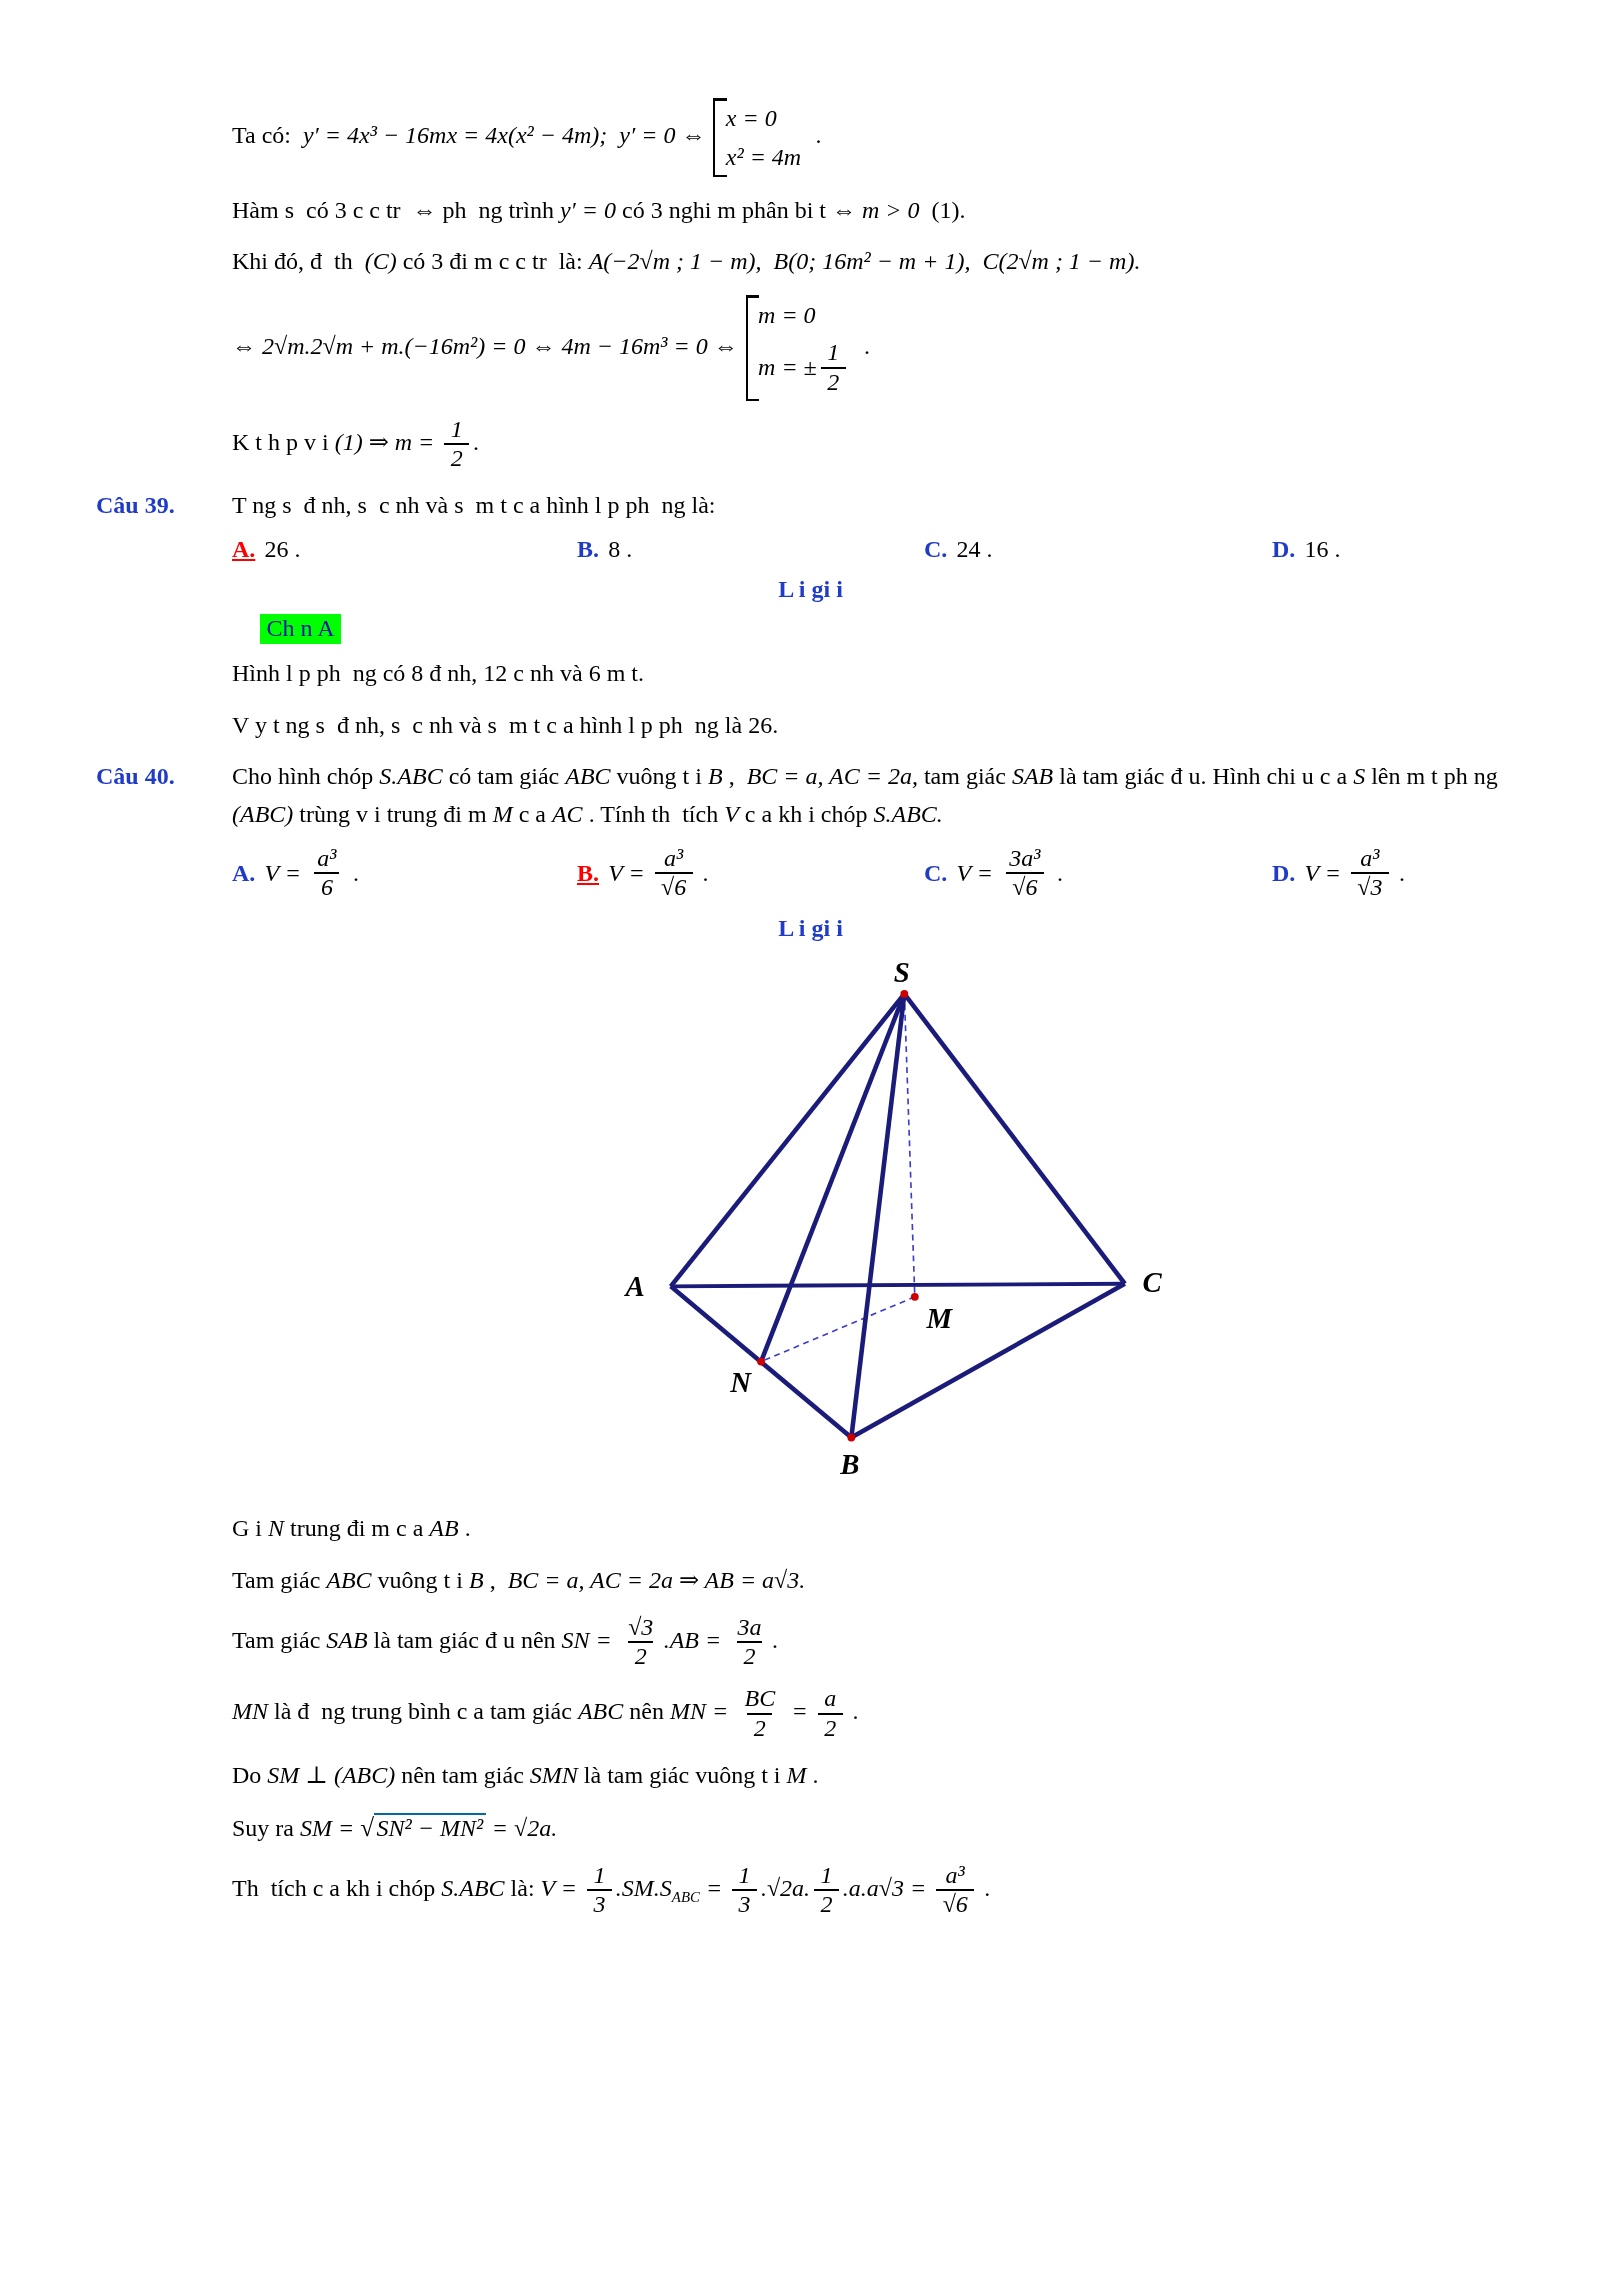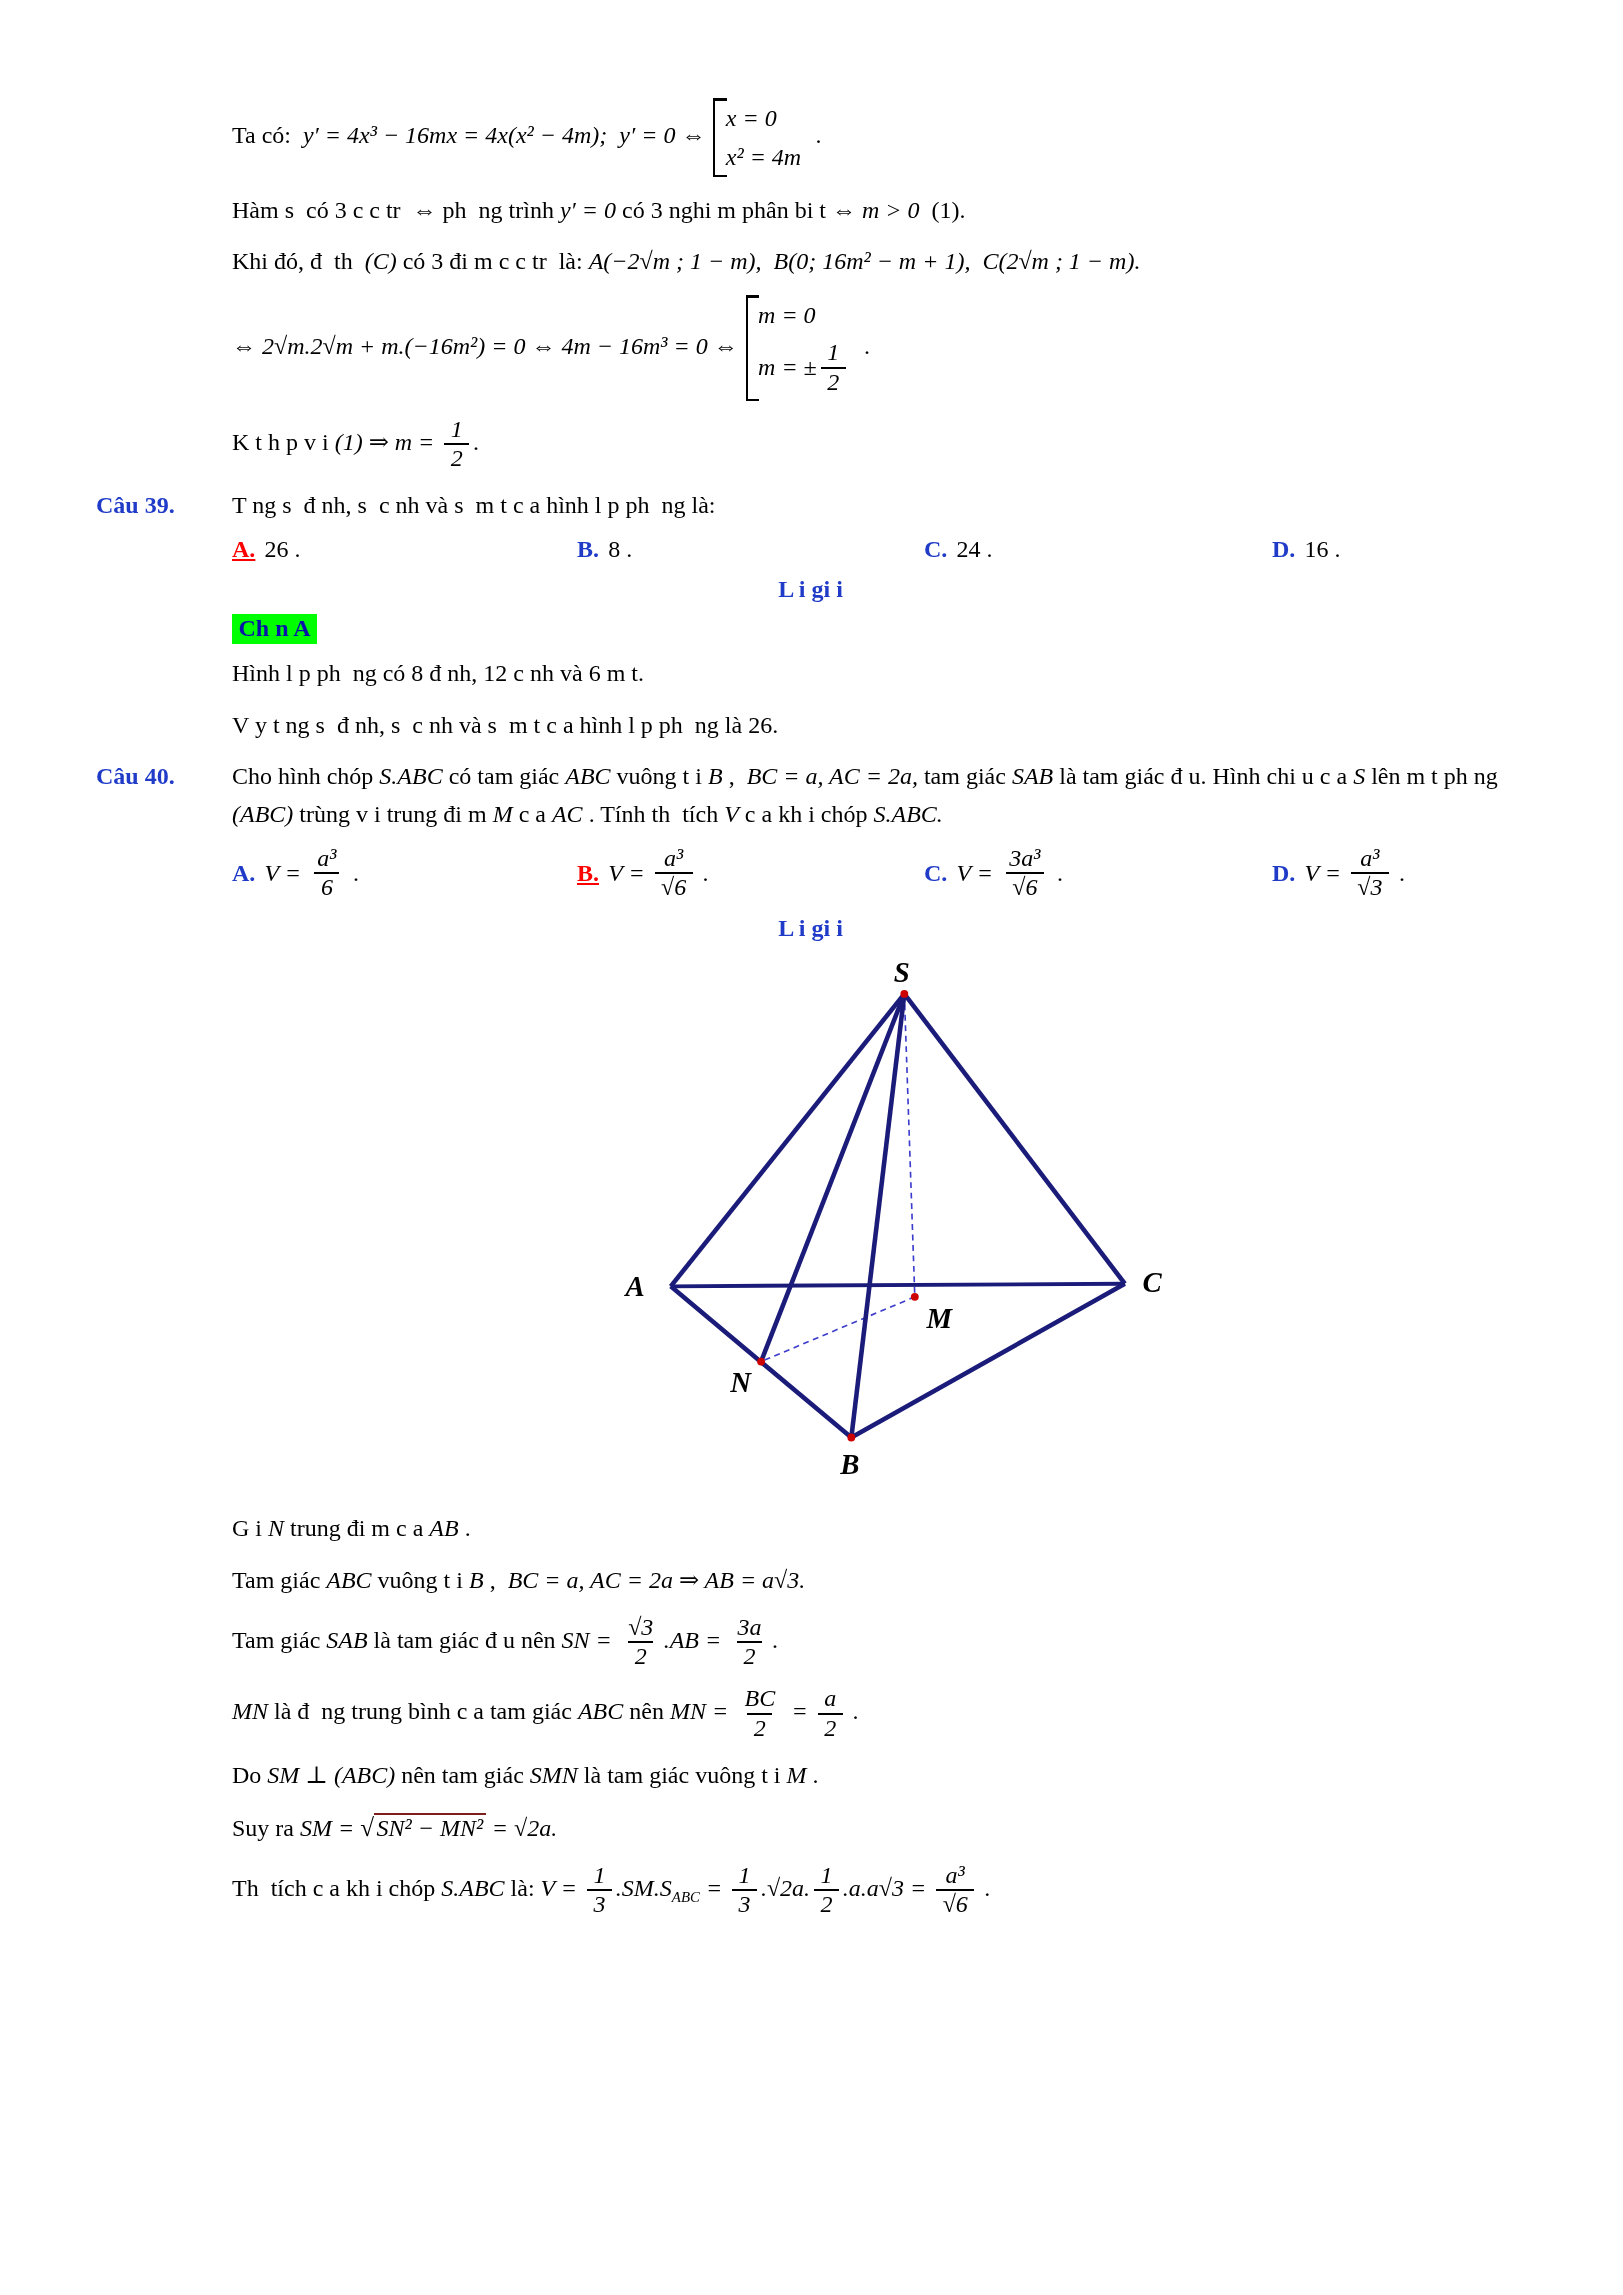--- a/index.html
+++ b/index.html
@@ -23,36 +23,36 @@
   .cases{display:inline-flex;flex-direction:column;align-items:flex-start;gap:9px;
          border-left:2.6px solid #000;padding:5.2px 6.5px 5.2px 10.5px;margin:0 7.9px;
          position:relative;vertical-align:middle;line-height:1.2;}
   .cases::before,.cases::after{content:"";position:absolute;left:0;width:11.8px;height:2.6px;background:#000;}
   .cases::before{top:0;}
   .cases::after{bottom:0;}
   .crow{display:flex;align-items:center;min-height:30px;}
   
   .sqrt{white-space:nowrap;}
   .sqrt-sym{font-style:normal;font-size:1.05em;}
-  .rad{border-top:2px solid #7f1d1d;padding:0 2.6px;}
+  .rad{border-top:2px solid #0369a1;padding:0 2.6px;}
   
   .q-row{display:flex;white-space:pre-wrap;margin:3.9px 0 11.8px 0;line-height:1.55;}
   .q-num{color:#1f3bc8;font-weight:bold;flex:0 0 136px;}
   .q-text{flex:1;}
   .opt-row{display:flex;align-items:center;padding-left:136px;margin:3.9px 0 13px 0;white-space:pre-wrap;}
   .opt{display:inline-flex;align-items:center;}
   .opt:nth-child(1){width:345px;}
   .opt:nth-child(2){width:347px;}
   .opt:nth-child(3){width:348px;}
   .opt:nth-child(4){flex:1;}
   .opt-label{font-weight:bold;color:#1f3bc8;margin-right:9.2px;font-style:normal;}
   .opt-label.correct{color:#ff0000;text-decoration:underline;}
   .loigiai{text-align:center;color:#1f3bc8;font-weight:bold;margin:2.6px 0 10.5px 0;}
   .chon-wrap{padding-left:136px;margin:0 0 11.8px 0;}
-  .chon{display:inline-block;background:#00ff00;color:#0614a8;font-weight:bold;padding:1.3px 6.5px;}
+  .chon{display:inline-block;background:#00ff00;color:#0614a8;font-weight:normal;padding:1.3px 6.5px;margin-left:28px;}
   
   .figure{margin:9.2px 0 22px 523px;width:589px;}
   .fig-label{font-weight:bold;font-style:italic;font-size:44px;
              font-family:"Liberation Serif","DejaVu Serif",serif;fill:#000;}
 </style>
 </head>
 <body>
 
 <div class="page">
 

